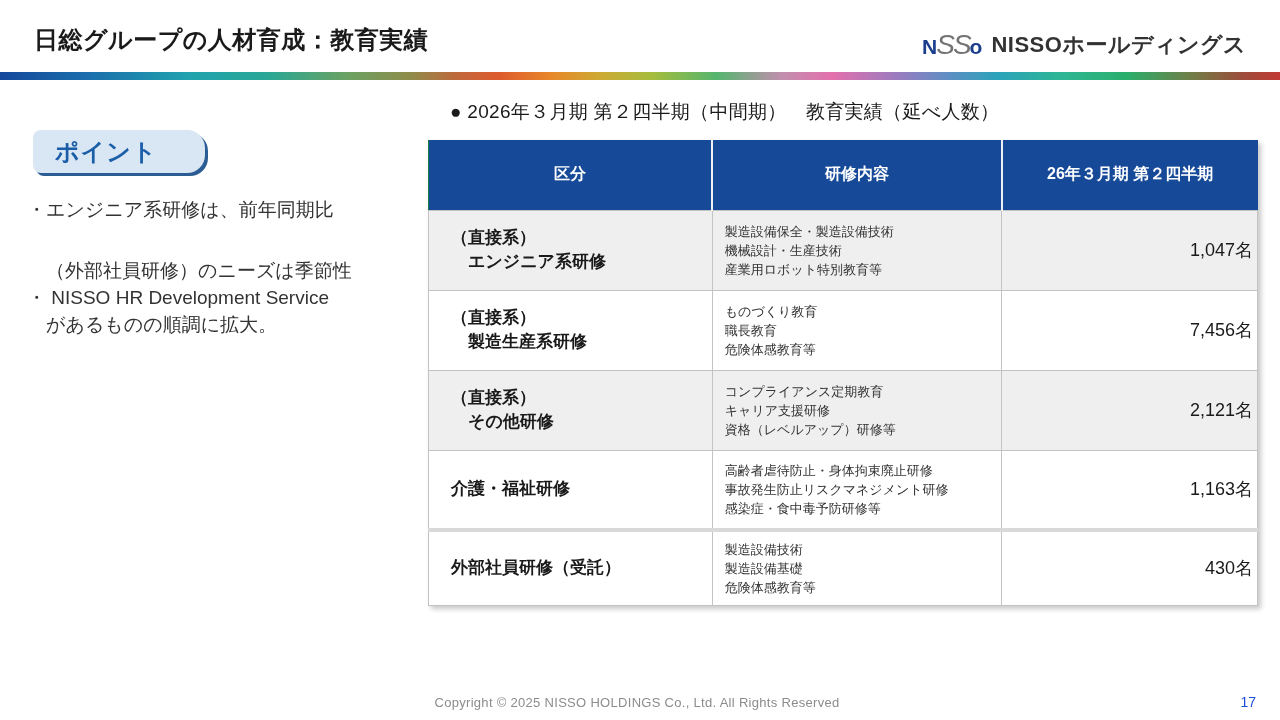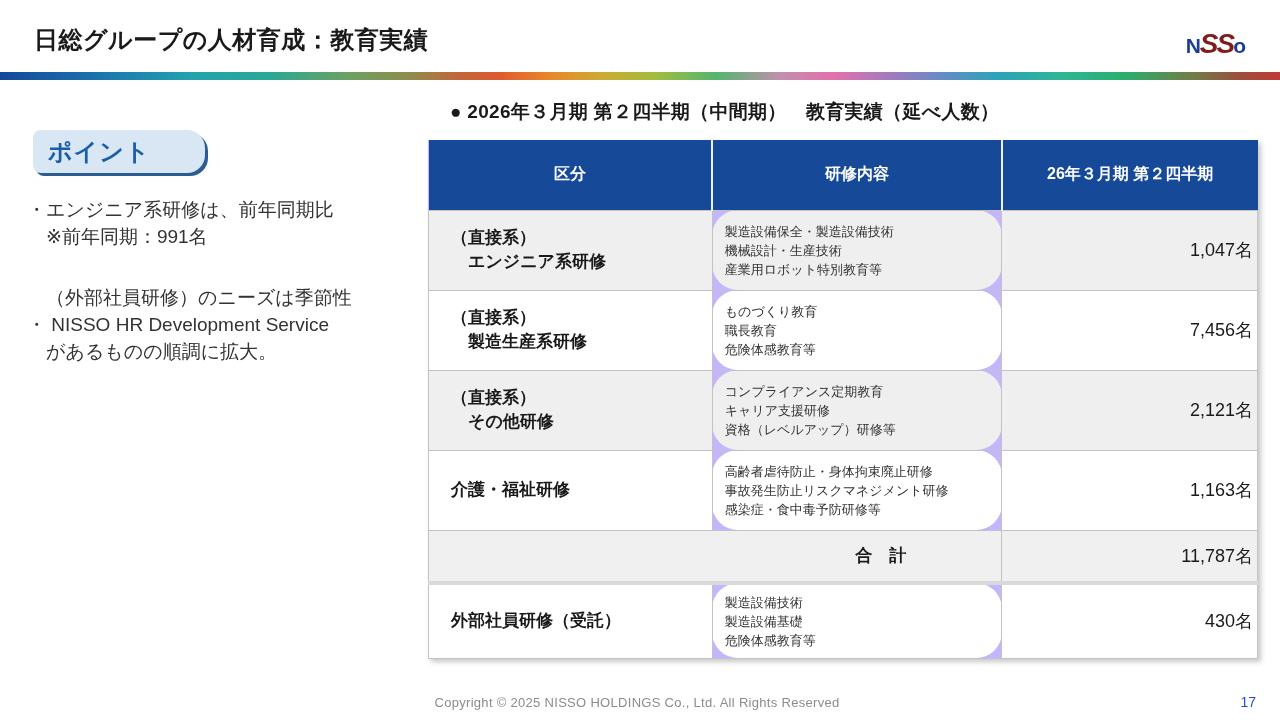--- a/index.html
+++ b/index.html
@@ -17,21 +17,21 @@
     position: absolute; left: 34px; top: 24px;
     font-size: 24px; font-weight: bold; color: #1a1a1a;
     letter-spacing: 0.5px;
   }
   .logo {
     position: absolute; right: 34px; top: 30px;
     display: flex; align-items: center; gap: 9px;
   }
   .logo-mark { display: flex; align-items: baseline; line-height: 1; }
   .logo-mark .m-n  { color: #1B3E8F; font-weight: bold; font-size: 21px; letter-spacing: -1px; }
-  .logo-mark .m-ss { color: #7f1d1d; font-weight: bold; font-style: italic; font-size: 28px; letter-spacing: -2px; }
+  .logo-mark .m-ss { color: #737373; font-weight: normal; font-style: italic; font-size: 28px; letter-spacing: -2px; }
   .logo-mark .m-o  { color: #1B3E8F; font-weight: bold; font-size: 21px; }
   .logo-text { font-size: 22px; font-weight: bold; color: #333; letter-spacing: 0.5px; }
 
   .rainbow {
     position: absolute; left: 0; top: 72px; width: 1280px; height: 8px;
     background: linear-gradient(to right,
       #14489B 0%, #1A6FAC 7%, #21A3AE 15%, #2AA795 21%, #69A263 27%,
       #8F8C4B 32%, #C2653A 36%, #DD5B2D 39%, #E8872A 43%, #CCAA33 47%,
       #A4BC3D 51%, #55B56F 56%, #C08FAD 61%, #E470AC 65%, #9B7BBF 70%,
       #5F8EC4 74%, #2BA3B9 78%, #2EB694 83%, #2AAE6C 88%, #6F7E48 93%,
@@ -39,39 +39,39 @@
   }
 
   
   .points-box {
     position: absolute; left: 33px; top: 130px;
     width: 172px; height: 43px;
     background: #D9E6F4;
     border-radius: 8px 18px 18px 8px;
     box-shadow: 3px 3px 0 #2B5C94;
     display: flex; align-items: center;
-    padding-left: 15px;
+    padding-left: 22px;
   }
   .points-label { font-size: 24px; font-weight: bold; color: #1B5EA8; letter-spacing: 1px; }
 
   .bullets { position: absolute; left: 27px; top: 196px; width: 412px; }
   .point-item { margin-bottom: 34px; }
   .point-line { font-size: 19px; line-height: 27px; color: #333; white-space: pre; }
 
   
   .section-heading {
     position: absolute; left: 450px; top: 99px;
-    font-size: 19px; color: #1a1a1a; letter-spacing: 0.3px; font-weight: bold;
+    font-size: 19px; color: #1a1a1a; letter-spacing: 0.3px;
   }
 
   .table-wrap {
     position: absolute; left: 428px; top: 140px; width: 830px;
     box-shadow: 3px 3px 5px rgba(0,0,0,0.22);
   }
-  table.training { border-collapse: collapse; width: 830px; background: #c4b5fd; }
+  table.training { border-collapse: collapse; width: 830px; background: #15803d; }
   table.training col.c1 { width: 284px; }
   table.training col.c2 { width: 290px; }
   table.training col.c3 { width: 256px; }
 
   table.training th {
     background: #164A99; color: #ffffff;
     font-size: 16px; font-weight: bold;
     height: 70px; text-align: center; vertical-align: middle;
     border-right: 2px solid #EDEFF4;
   }
@@ -81,21 +81,21 @@
     border: 1px solid #C3C3C3;
     vertical-align: middle;
   }
   table.training tr.data-row td { height: 80px; }
   tr.bg-gray  td { background: #EFEFEF; }
   tr.bg-white td { background: #FFFFFF; }
 
   td.cat { padding-left: 22px; }
   .cat-line { font-size: 17px; font-weight: bold; line-height: 24px; color: #1a1a1a; white-space: pre; }
 
-  td.content { padding-left: 12px; padding-right: 22px; border-radius: 26px; }
+  td.content { padding-left: 12px; padding-right: 22px; }
   .content-line { font-size: 13px; line-height: 19px; color: #333; }
 
   td.val { text-align: right; padding-right: 4px; font-size: 18px; color: #1a1a1a; }
 
   tr.total-row td { height: 53px; background: #F0F0F0; }
   td.total-label-cell { text-align: right; padding-right: 95px; font-size: 17px; font-weight: bold; white-space: pre; }
 
   tr.external-row td { height: 75px; border-top: 4px solid #D9D9D9; background: #fff; }
 
   
@@ -112,32 +112,32 @@
 <body>
 
 <div class="slide-title">日総グループの人材育成：教育実績</div>
 
 <div class="logo">
   <span class="logo-mark">
     <span class="m-n">N</span>
     <span class="m-ss">SS</span>
     <span class="m-o">o</span>
   </span>
+  <span class="logo-text">NISSOホールディングス</span>
 </div>
 
 <div class="rainbow"></div>
 
 <div class="points-box">
   <span class="points-label">ポイント</span>
 </div>
 
 <div class="bullets">
   <div class="point-item">
     <div class="point-line">・エンジニア系研修は、前年同期比</div>
-    <div class="point-line">　※前年同期：991名</div>
   </div>
   <div class="point-item">
     <div class="point-line">　（外部社員研修）のニーズは季節性</div>
     <div class="point-line">・ NISSO HR Development Service</div>
     <div class="point-line">　があるものの順調に拡大。</div>
   </div>
 </div>
 
 <div class="section-heading">● 2026年３月期 第２四半期（中間期）　教育実績（延べ人数）</div>
 
@@ -199,24 +199,20 @@
         <div class="cat-line">介護・福祉研修</div>
       </td>
       <td class="content">
         <div class="content-line">高齢者虐待防止・身体拘束廃止研修</div>
         <div class="content-line">事故発生防止リスクマネジメント研修</div>
         <div class="content-line">感染症・食中毒予防研修等</div>
       </td>
       <td class="val">1,163名</td>
     </tr>
 
-    <tr class="total-row">
-      <td class="total-label-cell" colspan="2">合　計</td>
-      <td class="val">11,787名</td>
-    </tr>
 
     <tr class="external-row">
       <td class="cat">
         <div class="cat-line">外部社員研修（受託）</div>
       </td>
       <td class="content">
         <div class="content-line">製造設備技術</div>
         <div class="content-line">製造設備基礎</div>
         <div class="content-line">危険体感教育等</div>
       </td>

